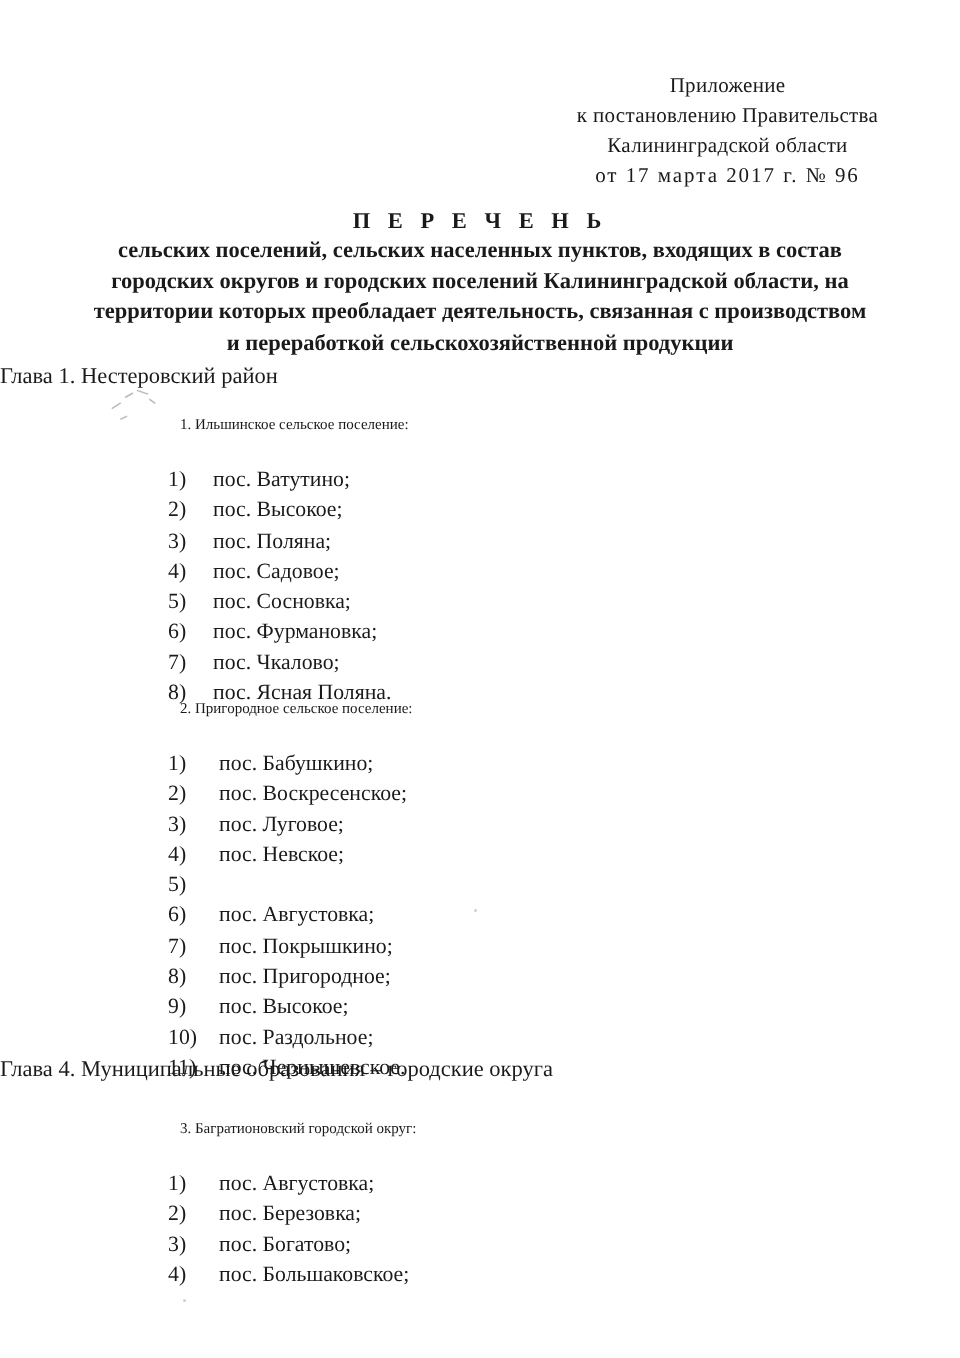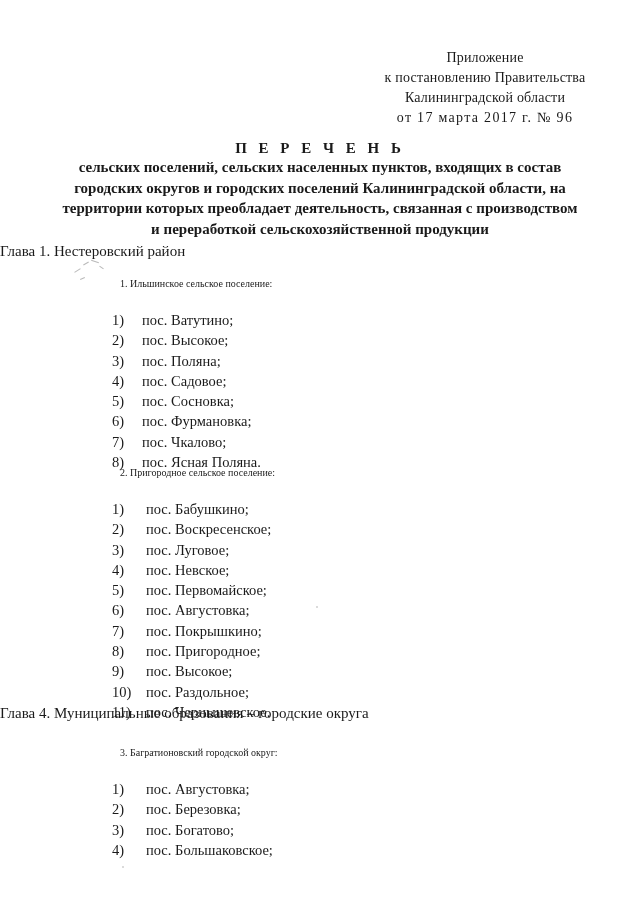--- a/index.html
+++ b/index.html
@@ -213,21 +213,20 @@
     <div class="item">
         <span class="num">3)</span>
         <span class="txt">пос. Луговое;</span>
       </div>
     <div class="item">
         <span class="num">4)</span>
         <span class="txt">пос. Невское;</span>
       </div>
     <div class="item">
         <span class="num">5)</span>
-        <span class="txt">пос. Первомайское;</span>
       </div>
     <div class="item">
         <span class="num">6)</span>
         <span class="txt">пос. Августовка;</span>
       </div>
     <div class="item">
         <span class="num">7)</span>
         <span class="txt">пос. Покрышкино;</span>
       </div>
     <div class="item">

